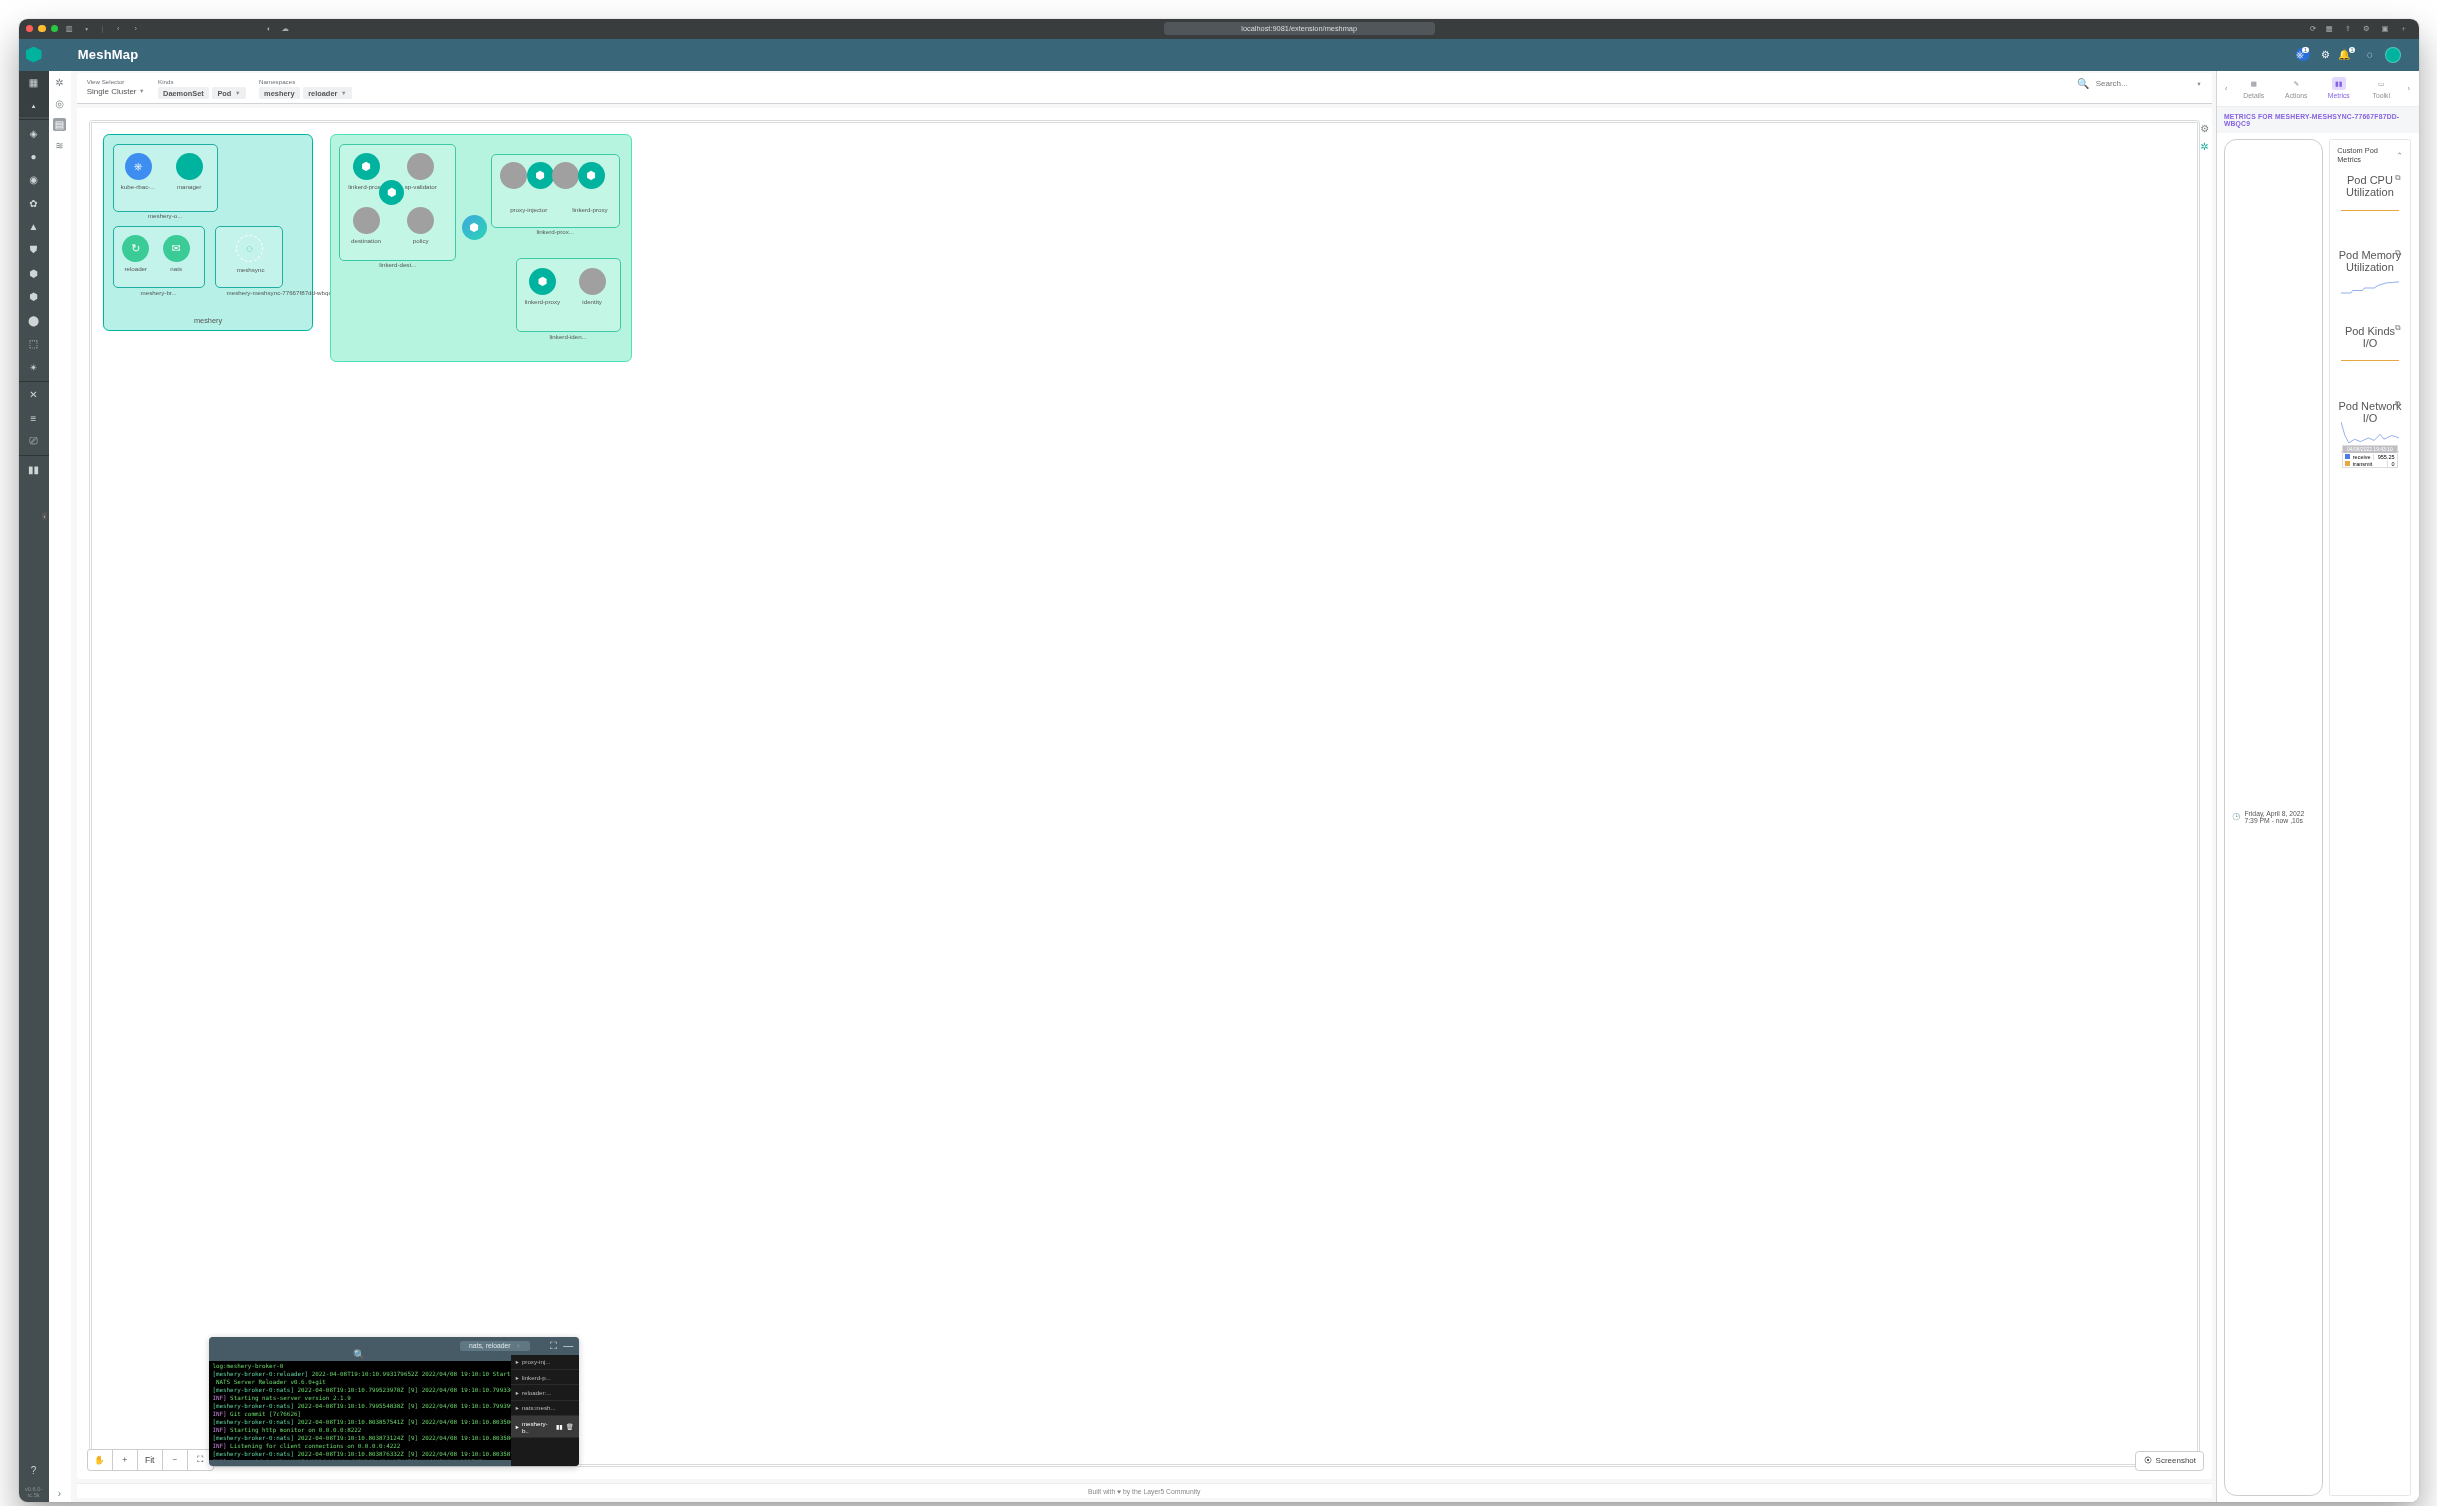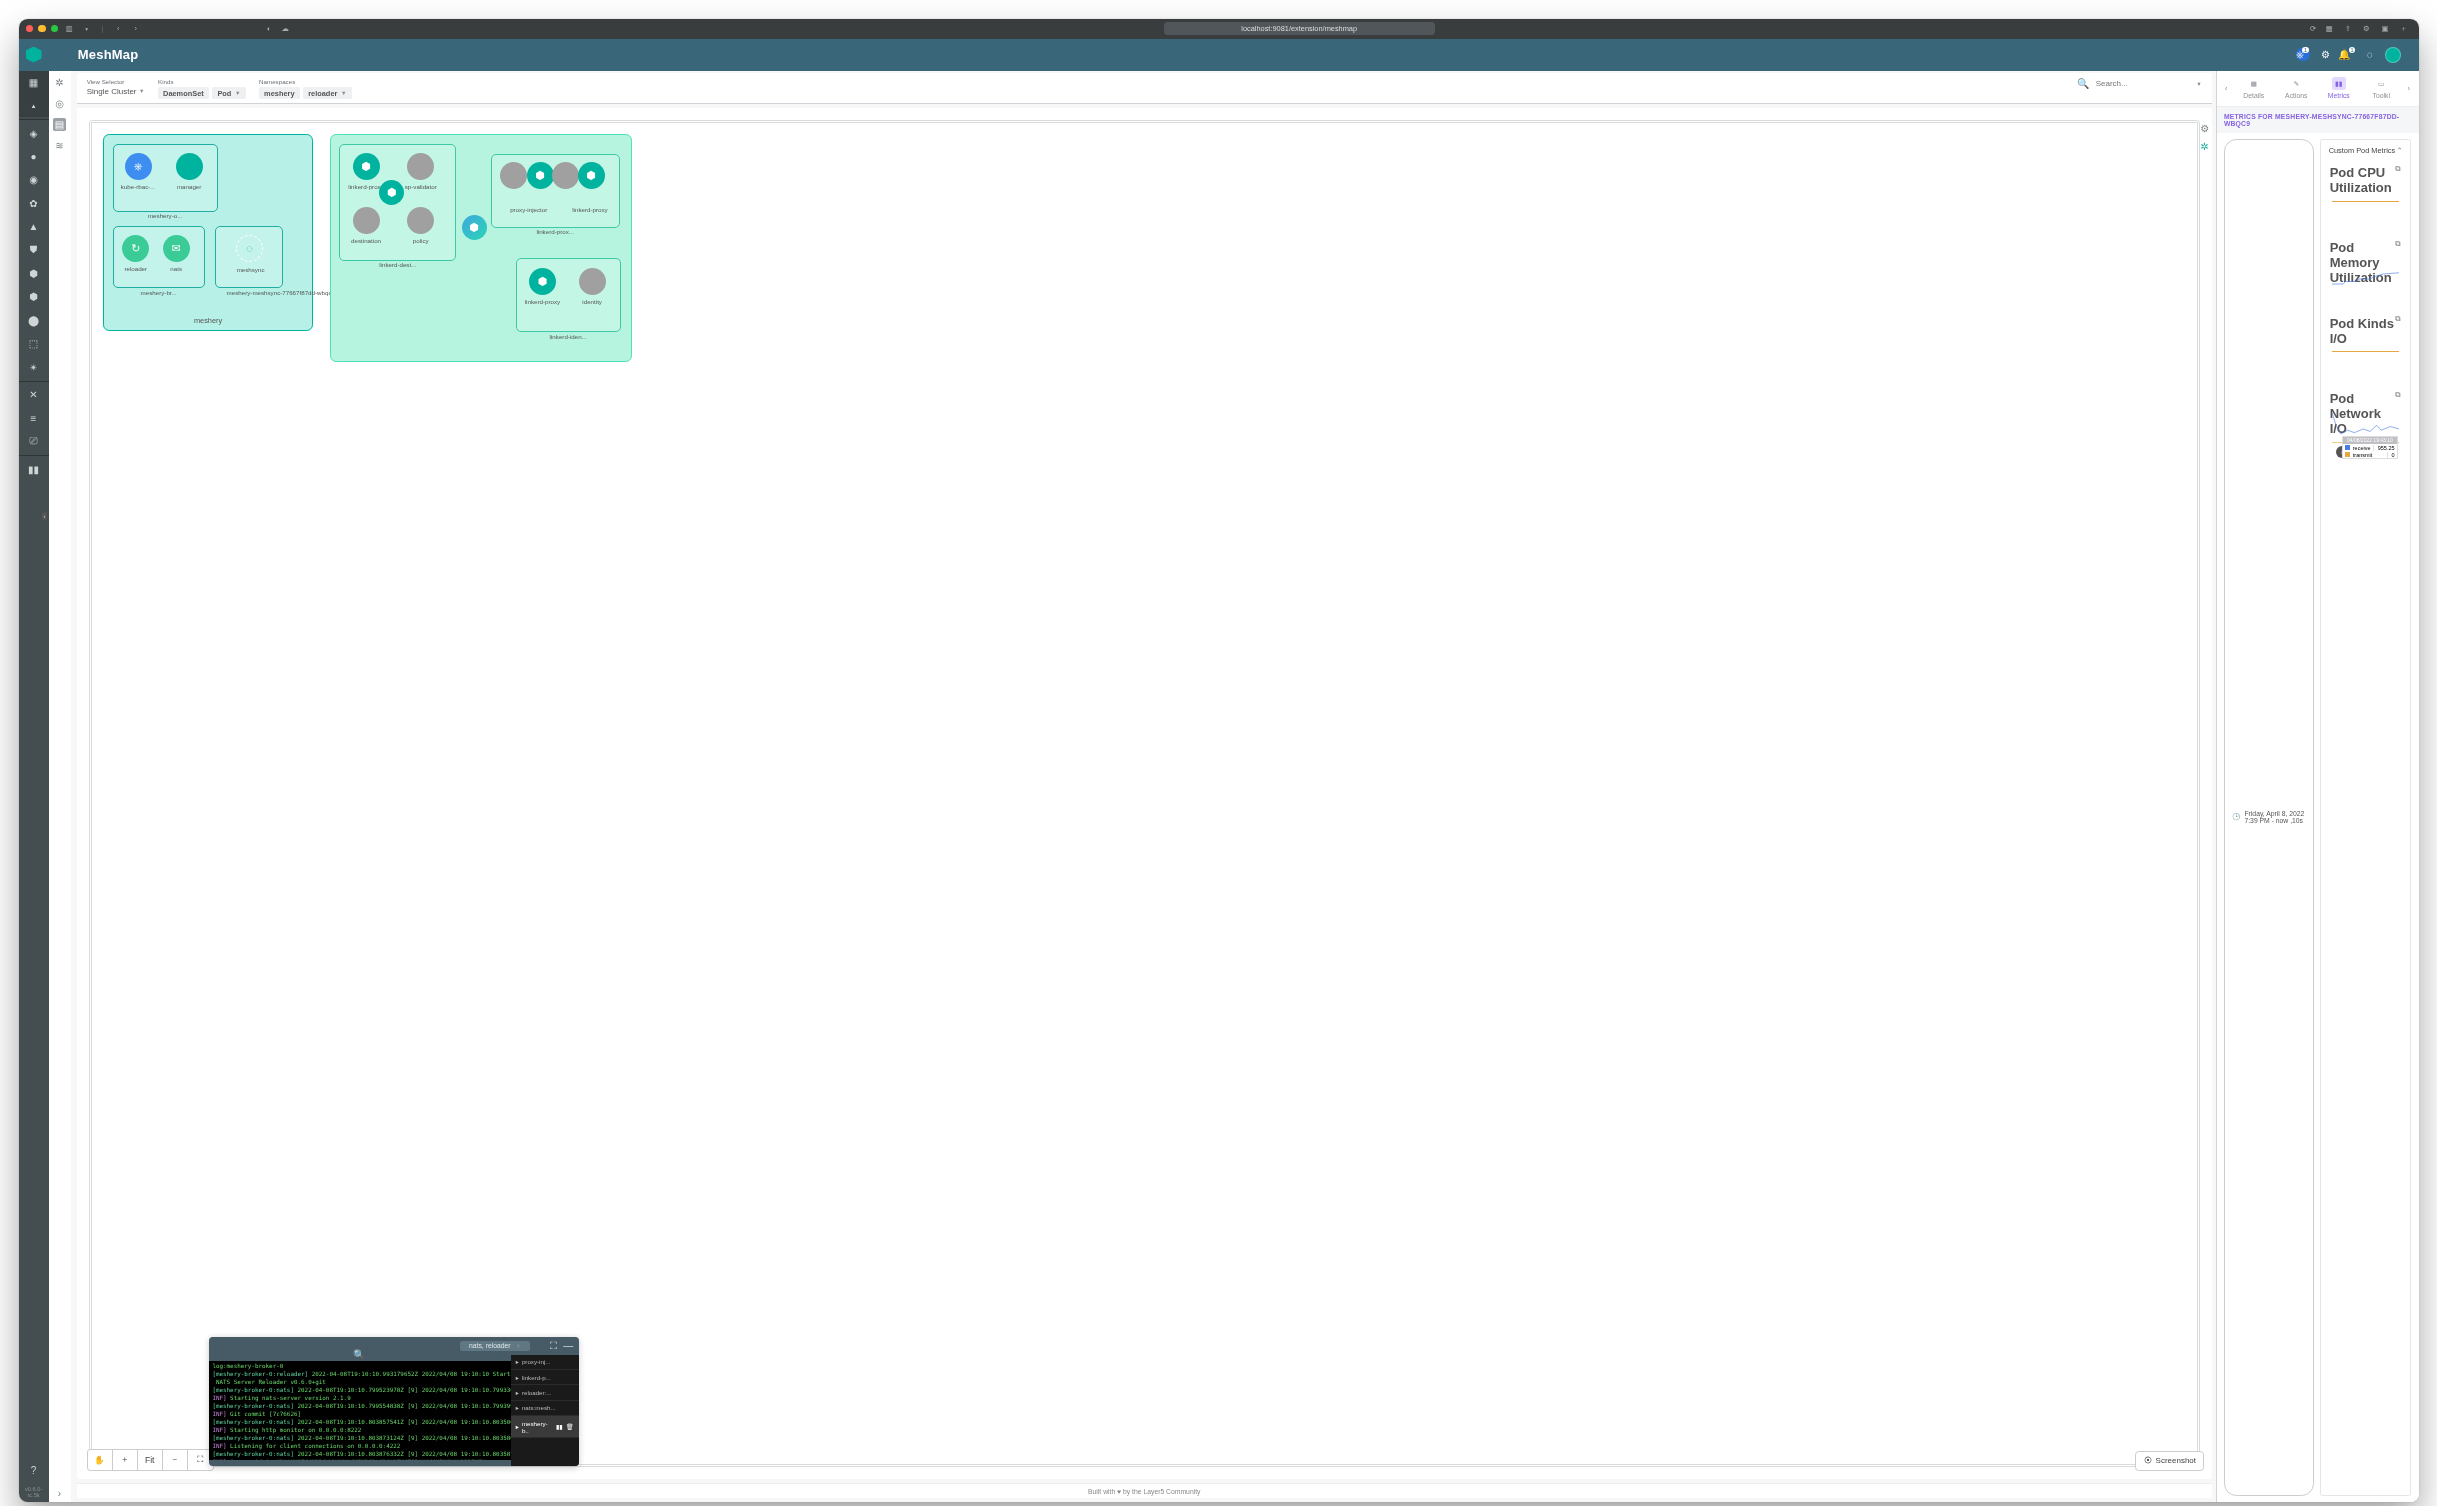--- a/index.html
+++ b/index.html
@@ -105,21 +105,21 @@
 .rp-tab.active{color:var(--c-tab-active);}
 .rp-tab.active .rp-ico{background:#e4d9ff;border-radius:2.5px;}
 .rp-ico{width:13.6px;height:12.3px;display:flex;align-items:center;justify-content:center;}
 .rp-title{background:#f5f6f8;padding:6.2px 7.4px;font-size:6.8px;color:var(--c-tab-active);font-weight:600;letter-spacing:0.2px;}
 .rp-body{flex:1;overflow:hidden;padding:6.2px 7.4px;display:flex;flex-direction:row;gap:6.2px;}
 .rp-time{border:0.6px solid #ccc;border-radius:12.3px;padding:3.7px 7.4px;display:flex;align-items:center;gap:3.7px;font-size:6.8px;color:#555;}
 .rp-section{border:0.6px solid #e3e5e8;border-radius:2.5px;}
 .rp-sec-h{padding:6.2px 7.4px;display:flex;align-items:center;font-size:7.4px;color:#444;}
 .rp-sec-h .exp{margin-left:auto;color:#888;}
 .metric-card{margin:0 7.4px 7.4px;border:0.6px solid transparent; height:68px;position:relative;}
-.mc-title{font-size:13px;color:#555;padding-top:2.5px;font-weight:bold;}
+.mc-title{text-align:center;font-size:11px;color:#555;padding-top:2.5px;}
 .mc-open{position:absolute;right:1.2px;top:1.2px;color:#666;}
 .mc-chart{position:absolute;left:2.5px;right:2.5px;bottom:10px;height:35px;}
 .line-flat{height:0.6px;background:#e8a840;position:absolute;bottom:17.3px;left:0;right:0;}
 .line-blue-path{stroke:#4c7de0;stroke-width:1.5;fill:none;}
 .legend-box{position:absolute;right:3.7px;bottom:1.2px;background:#fff;border:0.6px solid #ddd;font-size:5.5px;}
 .legend-head{background:#bfbfc4;color:#fff;font-size:5px;padding:0.6px 2.5px;text-align:center;}
 .legend-row{display:flex;align-items:center;gap:2.5px;padding:0.6px 2.5px;}
 .legend-sw{width:5px;height:5px;}
 .play-circle{position:absolute;left:6.2px;bottom:2.5px;width:12.3px;height:12.3px;border-radius:50%;background:#555;color:white;display:flex;align-items:center;justify-content:center;font-size:6.2px;}
 svg{display:block;}

